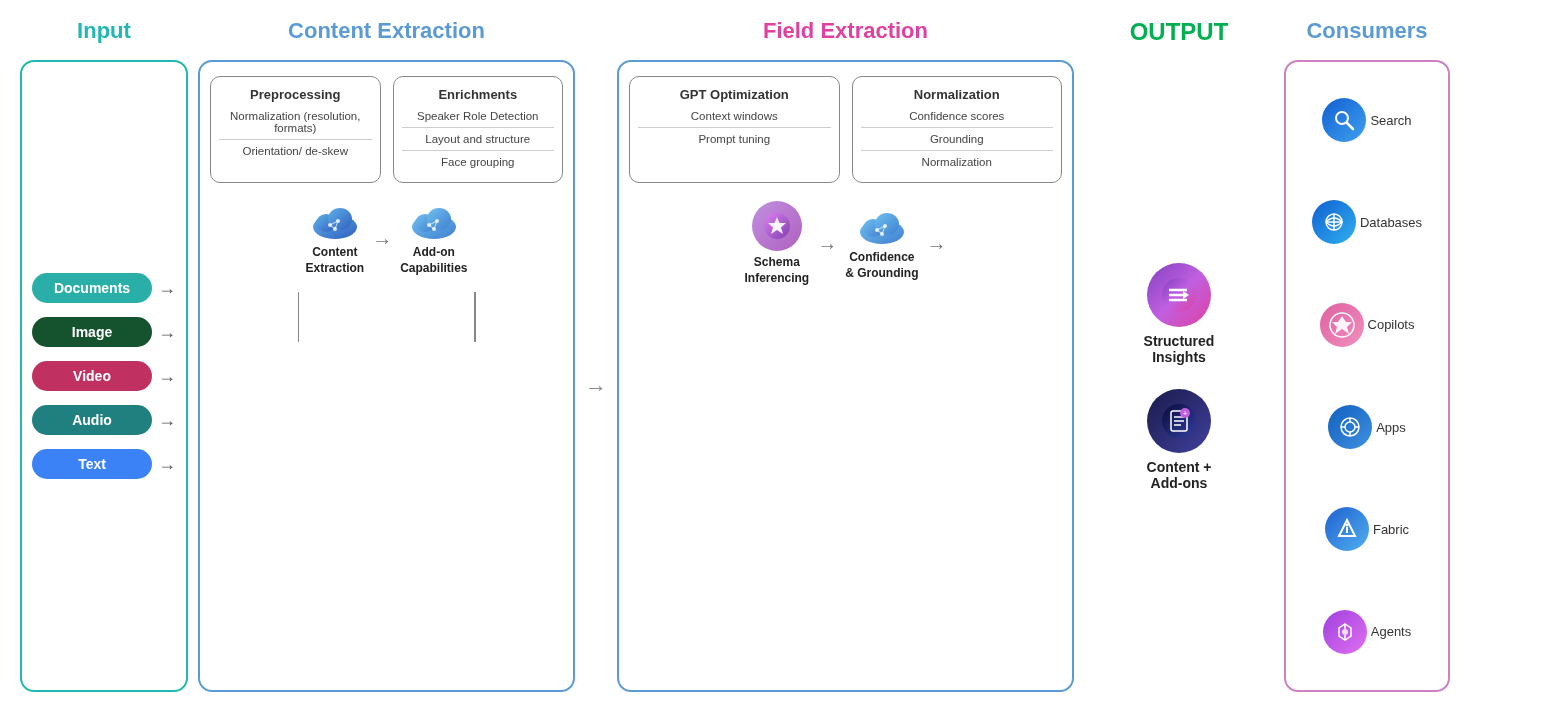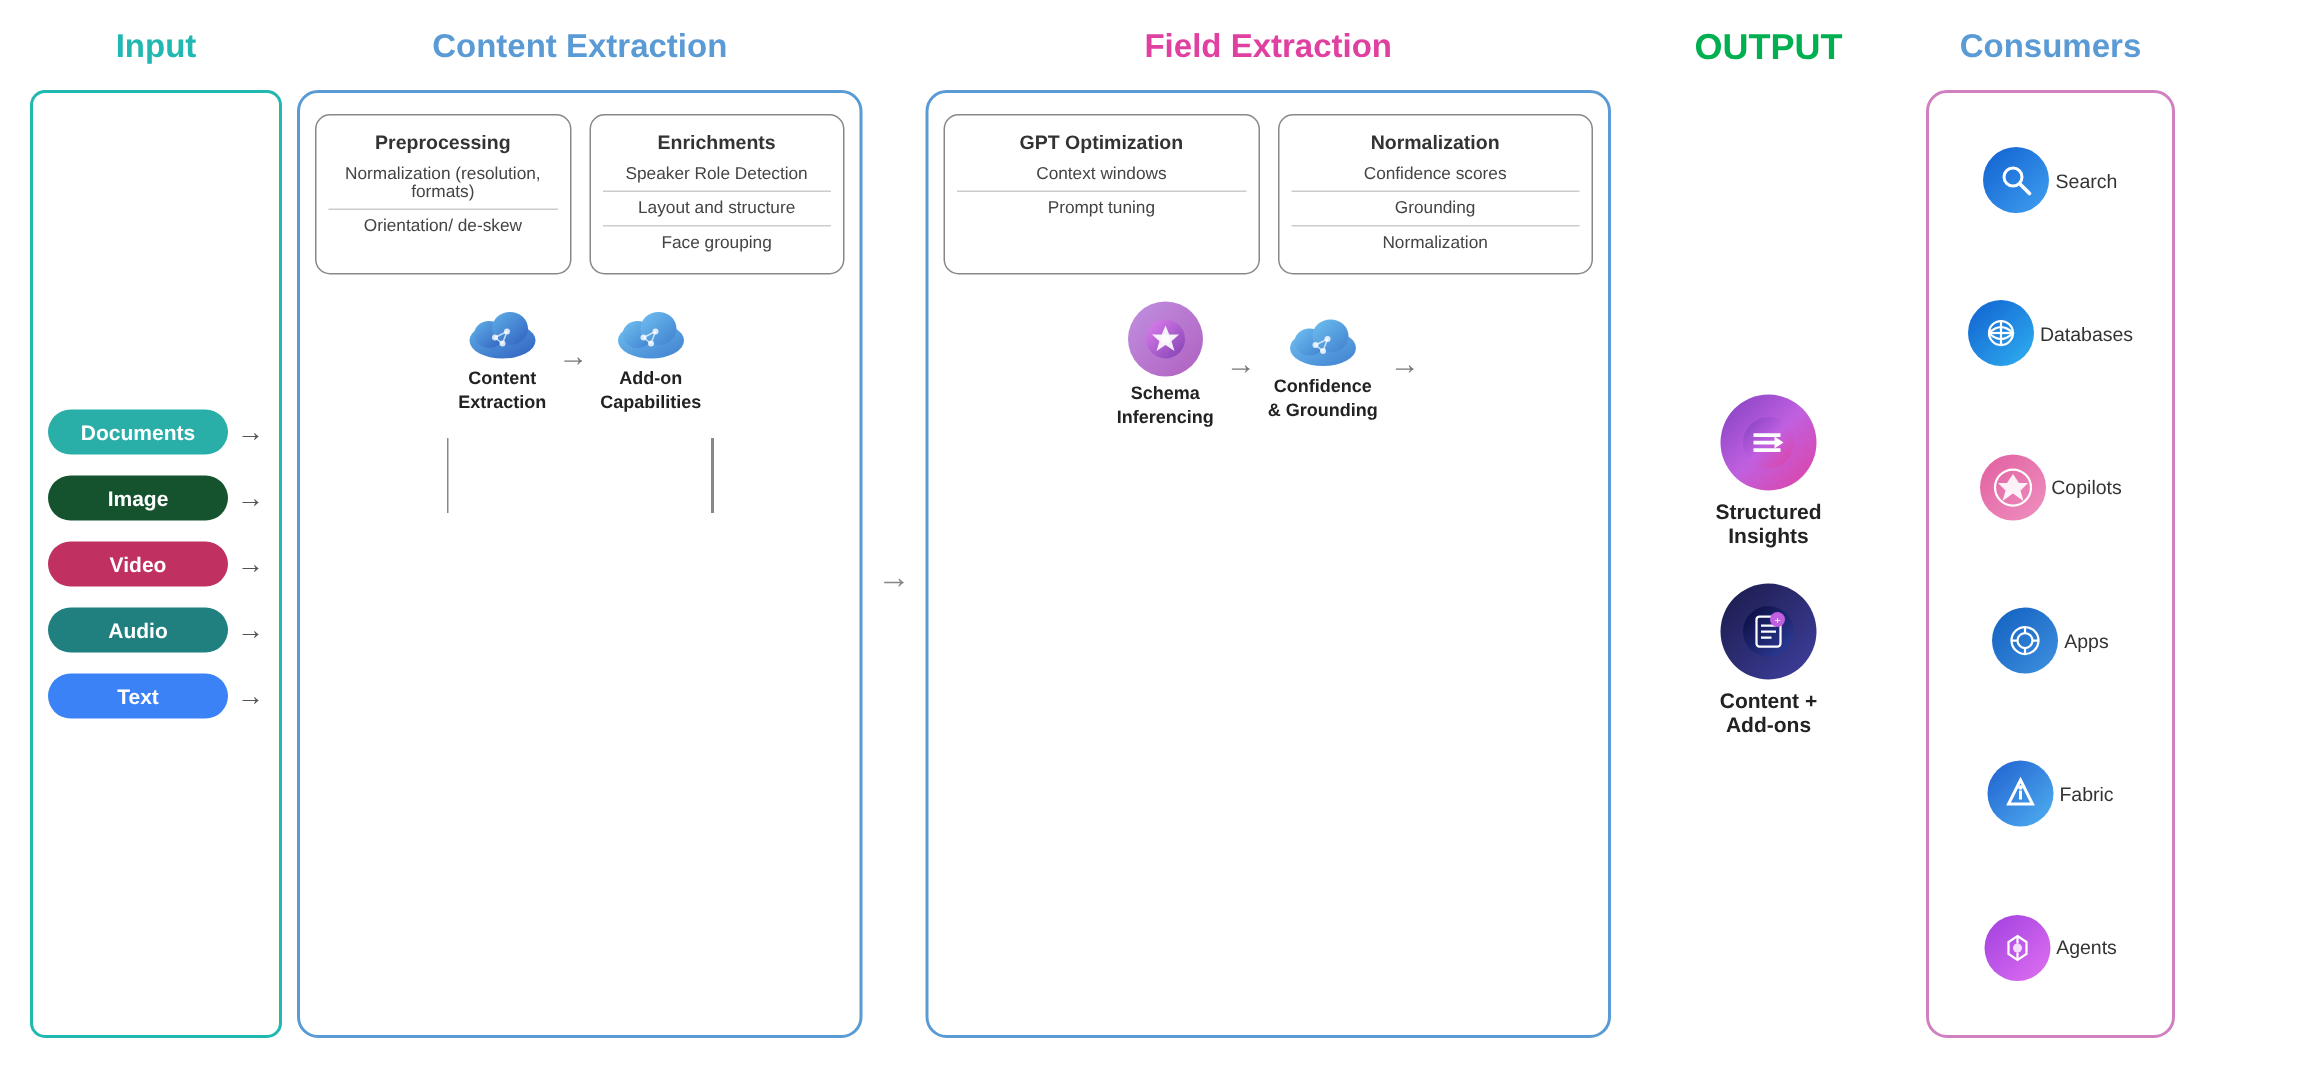--- a/index.html
+++ b/index.html
@@ -43,21 +43,21 @@
       flex: 1;
       display: flex;
       flex-direction: column;
       align-items: center;
       width: 100%;
     }
 
     
     .input-section { width: 168px; }
     .input-section .section-title { color: #20b8b0; }
-    .input-section .section-box { border-color: #20b8b0; gap: 12px; justify-content: center; border-radius: 10px; }
+    .input-section .section-box { border-color: #20b8b0; gap: 12px; justify-content: center; }
 
     .input-item {
       display: flex;
       align-items: center;
       gap: 6px;
       width: 100%;
     }
     .input-badge {
       border-radius: 20px;
       color: white;

